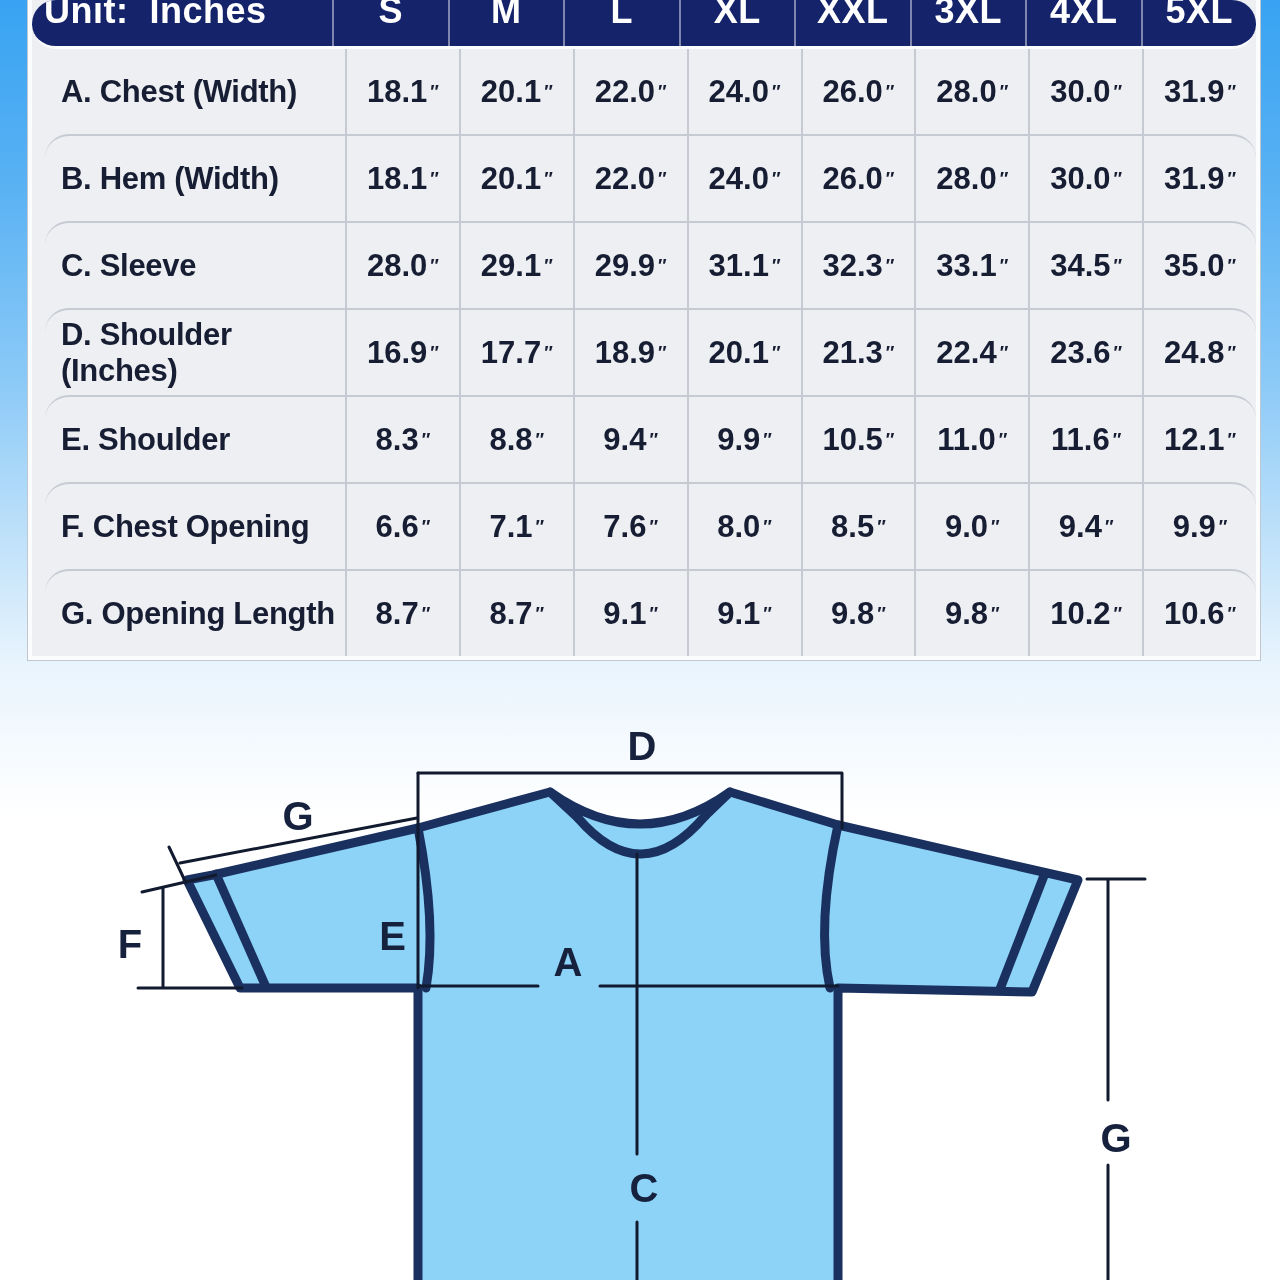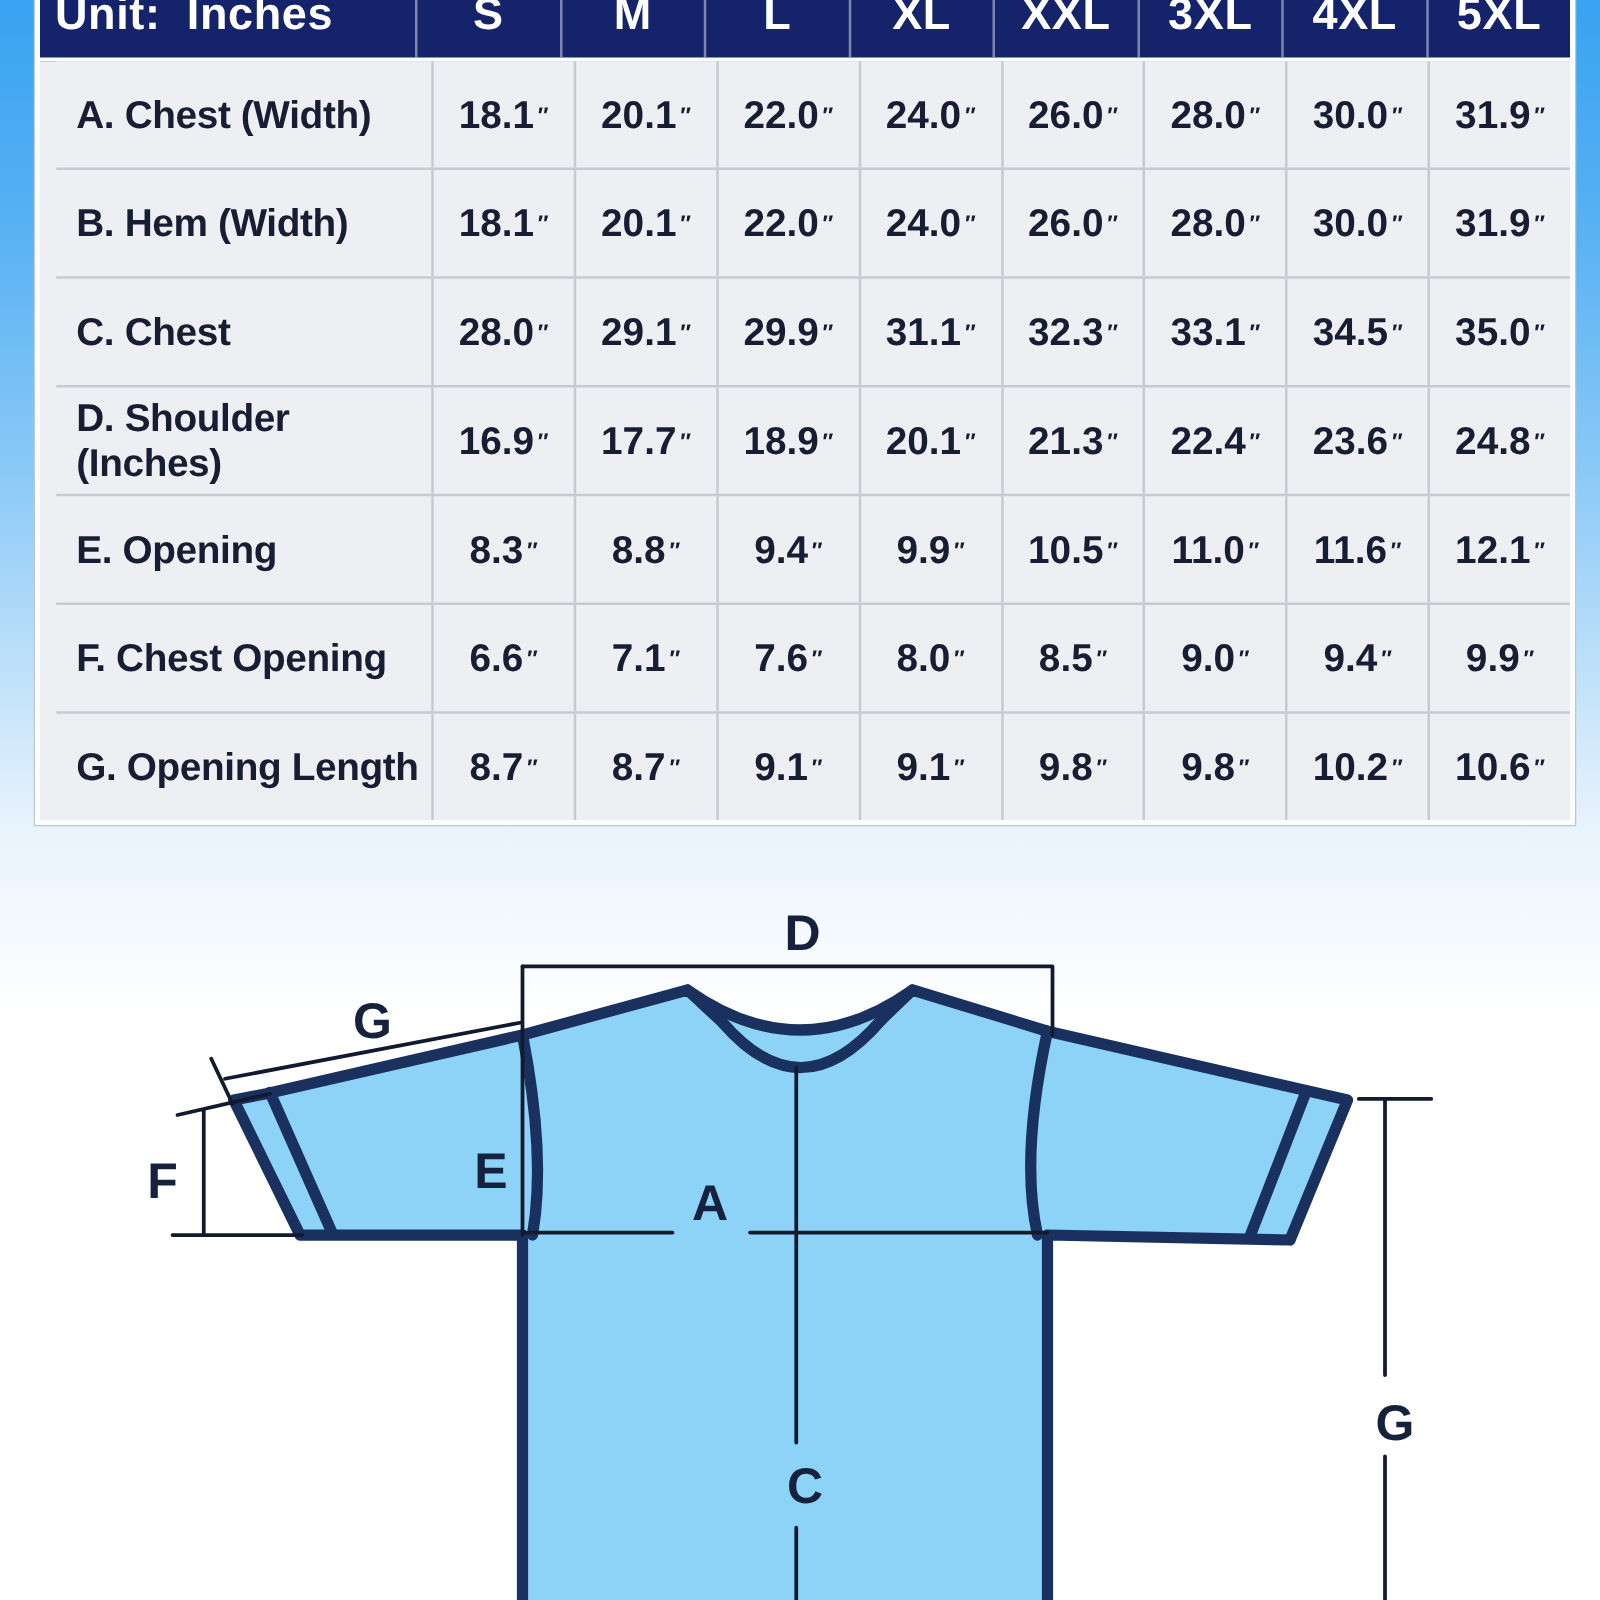--- a/index.html
+++ b/index.html
@@ -8,21 +8,21 @@
     position:relative;width:1280px;height:1280px;overflow:hidden;
     background:linear-gradient(180deg,#38a3f2 0%,#58b1f3 14%,#8ccaf7 30%,#c3e3fa 43%,#e9f4fd 52%,#ffffff 64%,#ffffff 100%);
   }
   
   .size-table{
     position:absolute;left:28px;top:0;width:1224px;
     border:4px solid #fbfcfe;border-top:none;
     box-shadow:0 0 0 1px #c2c6cf;
     background:#edeff2;
   }
-  .trow{display:grid;grid-template-columns:300px repeat(8,1fr);}
+  .trow{display:grid;grid-template-columns:300px repeat(8,1fr);border-radius:24px;}
   .thead{height:46px;background:#15246a;overflow:hidden;border-bottom:3px solid #fbfcfe;}
   .thead .tcell{display:flex;align-items:flex-start;justify-content:center;color:#ffffff;}
   .thead .tcell span{display:block;margin-top:-10px;font-size:36px;font-weight:bold;letter-spacing:.5px;white-space:pre;}
   .thead .unit{justify-content:flex-start;padding-left:12px;}
   .tdata{height:85px;background:#edeff2;margin-left:13px;}
   .tdata + .tdata{border-top:2px solid #c6cad3;}
   .tcell{min-width:0;}
   .tcell + .tcell{border-left:2px solid #c6cad3;}
   .thead .tcell + .tcell{border-left:2px solid rgba(255,255,255,.45);}
   .tdata .tcell{display:flex;align-items:center;justify-content:center;
@@ -87,21 +87,21 @@
         <div class="tcell val">18.1<span class="unitmark">″</span></div>
         <div class="tcell val">20.1<span class="unitmark">″</span></div>
         <div class="tcell val">22.0<span class="unitmark">″</span></div>
         <div class="tcell val">24.0<span class="unitmark">″</span></div>
         <div class="tcell val">26.0<span class="unitmark">″</span></div>
         <div class="tcell val">28.0<span class="unitmark">″</span></div>
         <div class="tcell val">30.0<span class="unitmark">″</span></div>
         <div class="tcell val">31.9<span class="unitmark">″</span></div>
       </div>
       <div class="trow tdata">
-        <div class="tcell label">C. Chest</div>
+        <div class="tcell label">C. Sleeve</div>
         <div class="tcell val">28.0<span class="unitmark">″</span></div>
         <div class="tcell val">29.1<span class="unitmark">″</span></div>
         <div class="tcell val">29.9<span class="unitmark">″</span></div>
         <div class="tcell val">31.1<span class="unitmark">″</span></div>
         <div class="tcell val">32.3<span class="unitmark">″</span></div>
         <div class="tcell val">33.1<span class="unitmark">″</span></div>
         <div class="tcell val">34.5<span class="unitmark">″</span></div>
         <div class="tcell val">35.0<span class="unitmark">″</span></div>
       </div>
       <div class="trow tdata">
@@ -109,21 +109,21 @@
         <div class="tcell val">16.9<span class="unitmark">″</span></div>
         <div class="tcell val">17.7<span class="unitmark">″</span></div>
         <div class="tcell val">18.9<span class="unitmark">″</span></div>
         <div class="tcell val">20.1<span class="unitmark">″</span></div>
         <div class="tcell val">21.3<span class="unitmark">″</span></div>
         <div class="tcell val">22.4<span class="unitmark">″</span></div>
         <div class="tcell val">23.6<span class="unitmark">″</span></div>
         <div class="tcell val">24.8<span class="unitmark">″</span></div>
       </div>
       <div class="trow tdata">
-        <div class="tcell label">E. Opening</div>
+        <div class="tcell label">E. Shoulder</div>
         <div class="tcell val">8.3<span class="unitmark">″</span></div>
         <div class="tcell val">8.8<span class="unitmark">″</span></div>
         <div class="tcell val">9.4<span class="unitmark">″</span></div>
         <div class="tcell val">9.9<span class="unitmark">″</span></div>
         <div class="tcell val">10.5<span class="unitmark">″</span></div>
         <div class="tcell val">11.0<span class="unitmark">″</span></div>
         <div class="tcell val">11.6<span class="unitmark">″</span></div>
         <div class="tcell val">12.1<span class="unitmark">″</span></div>
       </div>
       <div class="trow tdata">

